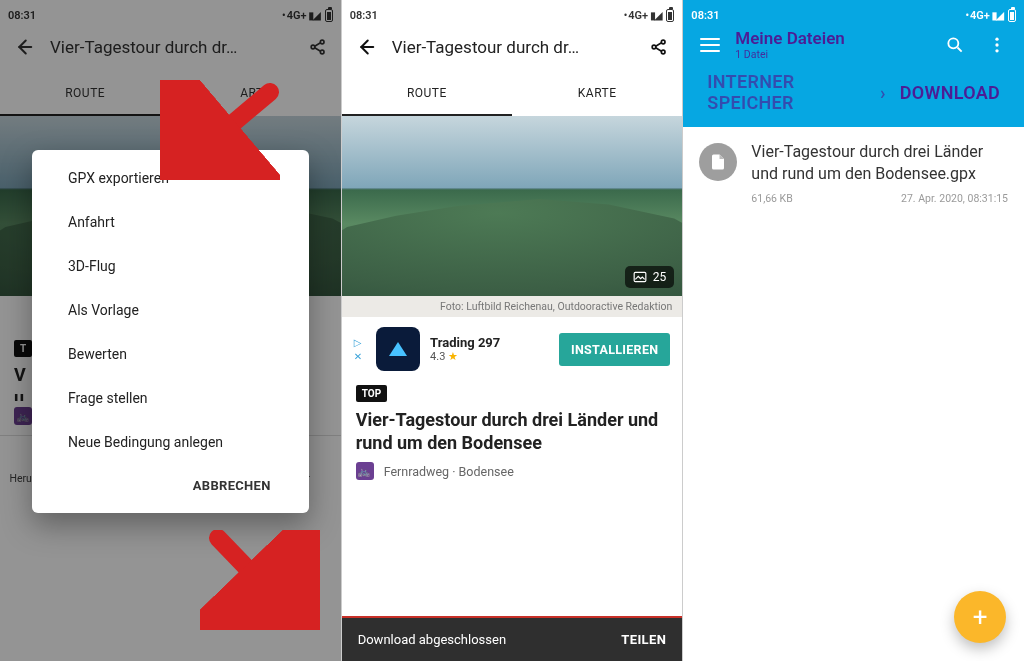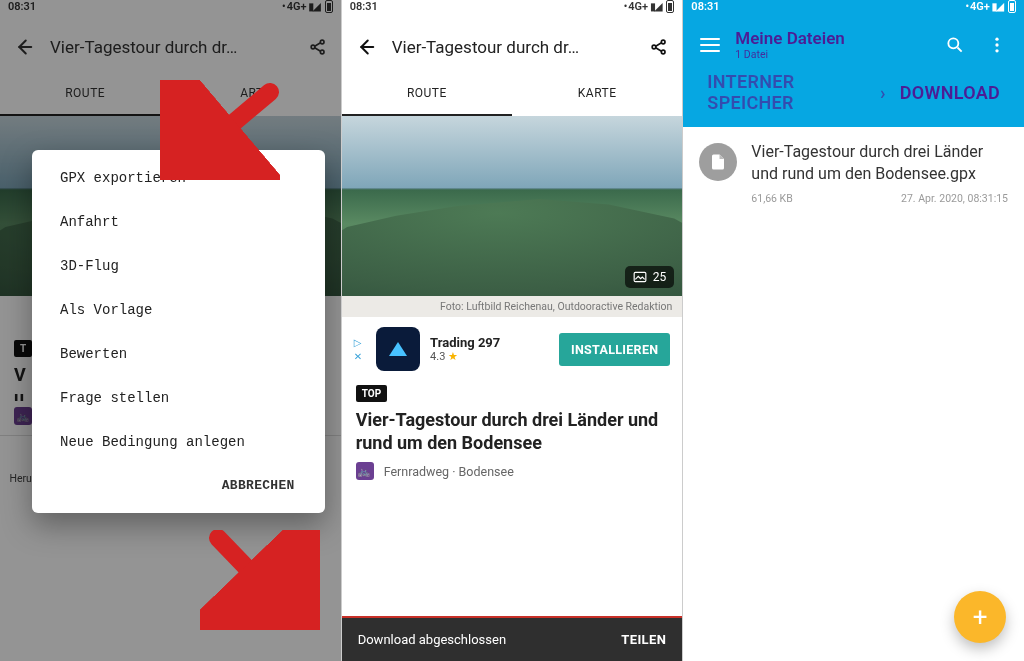--- a/index.html
+++ b/index.html
@@ -38,21 +38,21 @@
     display: flex;
     flex-direction: column;
     border-right: 1px solid #ccc;
   }
   .screen:last-child { border-right: none; }
 
   
   .status {
     height: var(--status-h);
     display: flex;
-    align-items: flex-start;
+    align-items: flex-end;
     justify-content: space-between;
     padding: 0 8px;
     font-size: 11px;
     font-weight: 600;
     color: #fff;
   }
   .status.dark { color: #333; }
   .status-icons { display: flex; align-items: center; gap: 2px; }
   .sig { font-size: 10px; letter-spacing: -1px; }
   .batt {
@@ -192,25 +192,24 @@
   }
   .snackbar .action { font-weight: 700; letter-spacing: .4px; cursor: pointer; }
 
   
   .scrim {
     position: absolute; inset: 0;
     background: rgba(0,0,0,.42);
     display: flex; align-items: flex-start; justify-content: center;
   }
   .sheet {
-    position: absolute; left: 32px; right: 16px; top: 150px;
+    position: absolute; left: 32px; right: 32px; top: 150px;
     background: #fff; border-radius: 6px;
     box-shadow: 0 12px 30px rgba(0,0,0,.35);
-    padding: 6px 8px 10px;
-    font-family: Liberation Mono, monospace;
+    padding: 6px 16px 10px;
   }
   .sheet-item {
     padding: 14px 20px; font-size: 14px; cursor: pointer;
   }
   .sheet-cancel {
     text-align: right; padding: 14px 22px 10px; font-weight: 700;
     font-size: 13px; letter-spacing: .3px; cursor: pointer; color: #333;
   }
 
   

